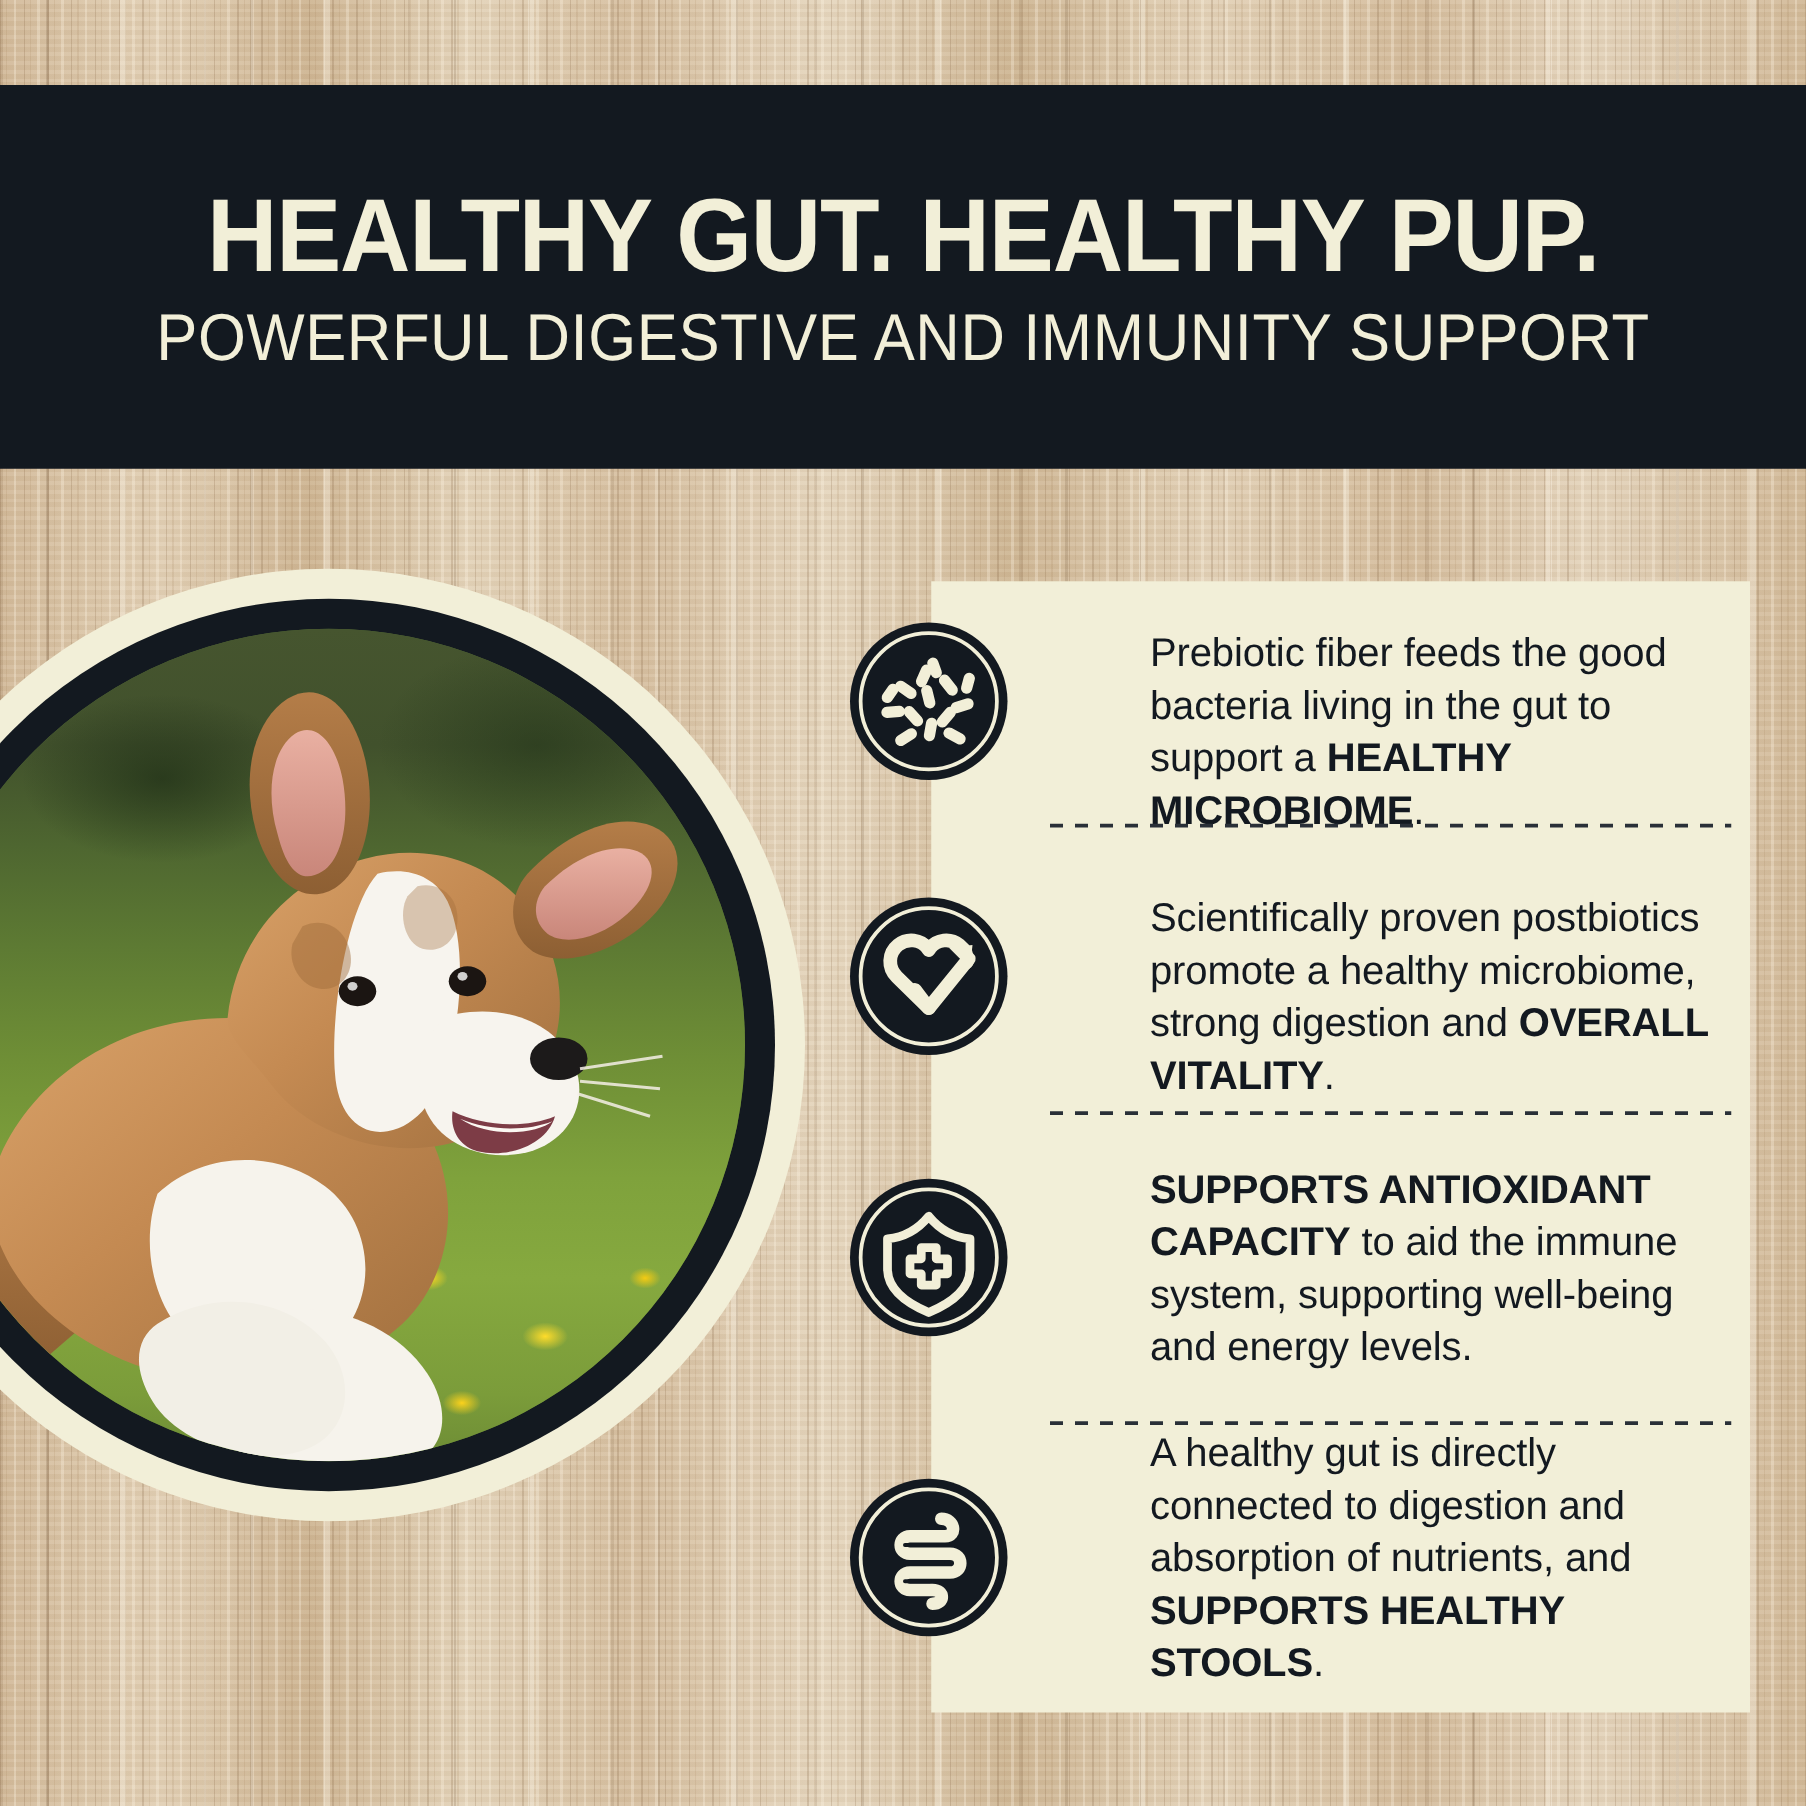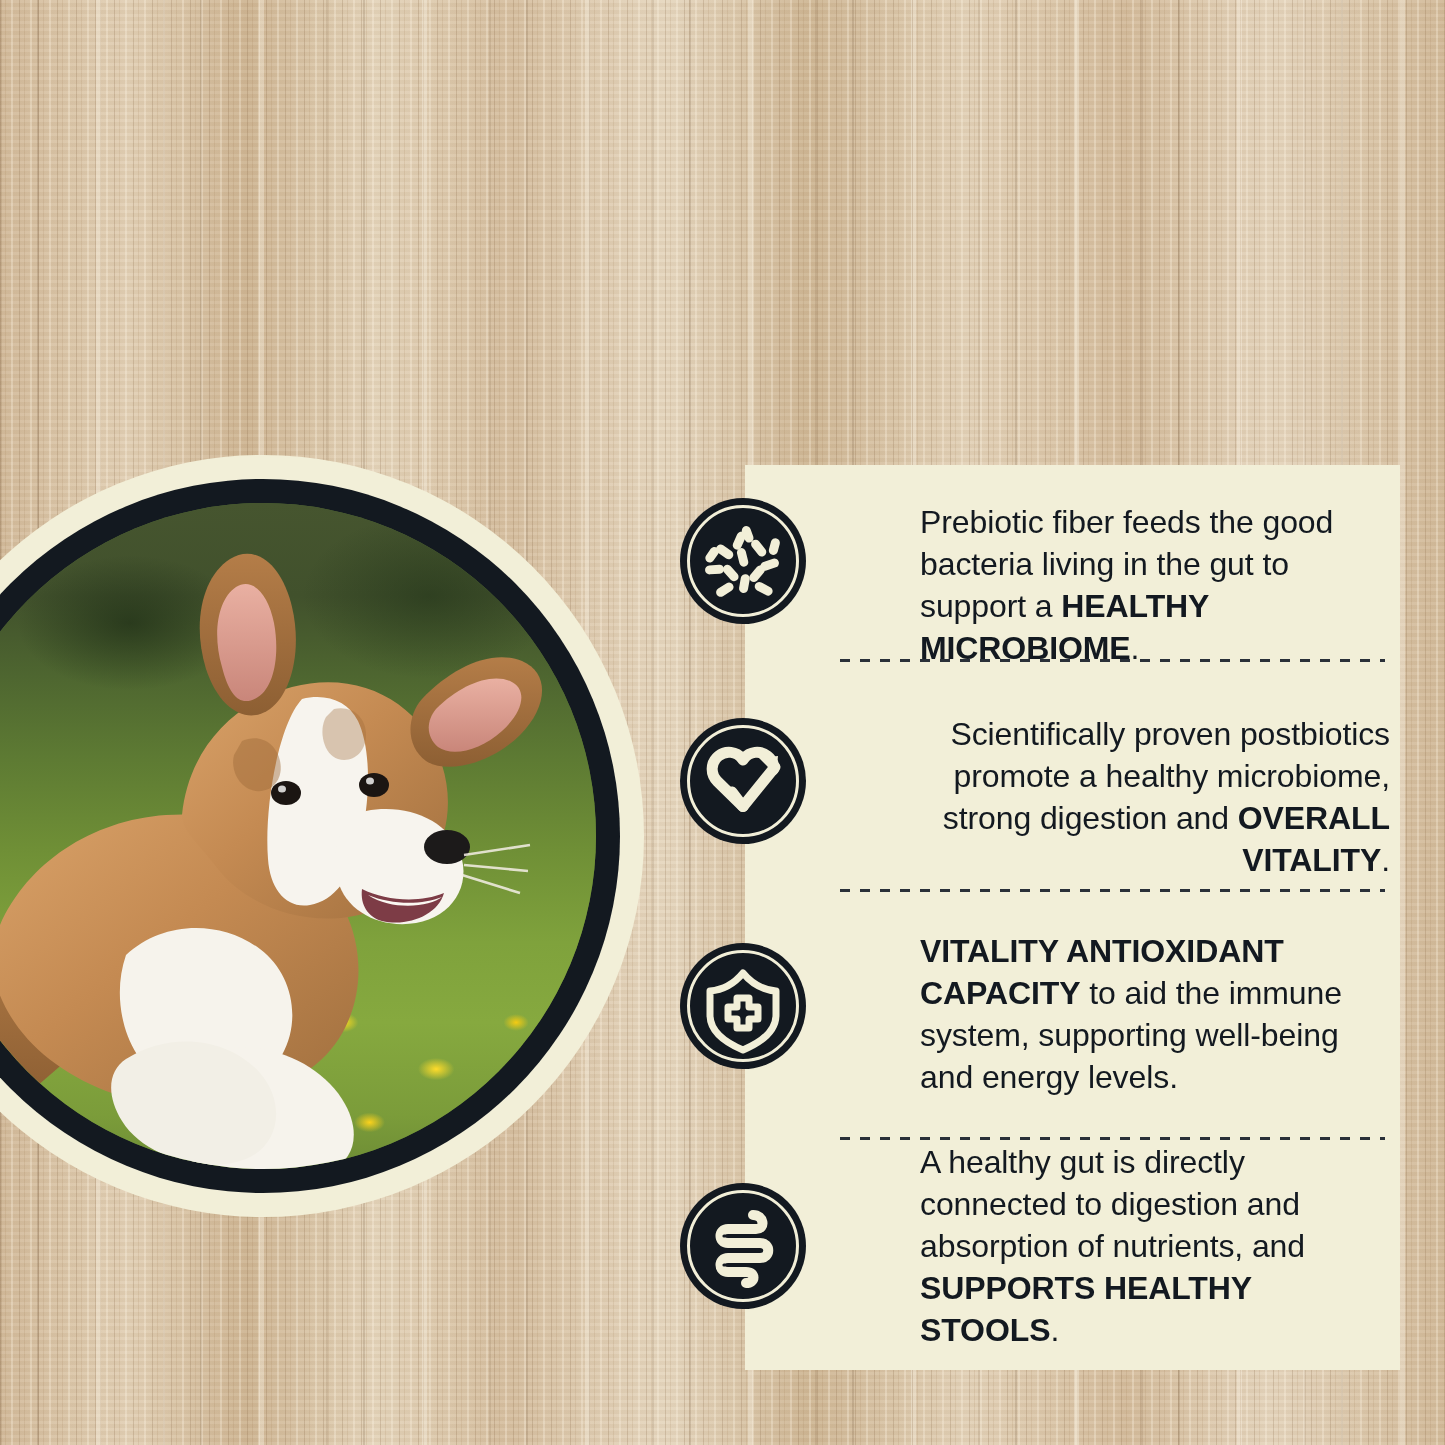--- a/index.html
+++ b/index.html
@@ -93,20 +93,24 @@
     background-image:linear-gradient(90deg,#2a3038 0 52%,rgba(0,0,0,0) 52% 100%);
     background-size:20px 3px;background-repeat:repeat-x;}
 </style>
 </head>
 <body>
 
 <div id="page">
 
   <div class="wood"></div>
 
+  <div class="header">
+    <div class="headline">HEALTHY GUT. HEALTHY PUP.</div>
+    <div class="subhead">POWERFUL DIGESTIVE AND IMMUNITY SUPPORT</div>
+  </div>
 
   <div class="photo-wrap">
     <div class="photo-outer"></div>
     <div class="photo-ring"></div>
     <div class="photo-inner">
       <div class="meadow"></div>
       <div class="meadow-blur"></div>
       <svg class="dog" viewBox="0 0 666 666">
         <defs>
           <linearGradient id="fur" x1="0" y1="0" x2="1" y2="1">
@@ -199,35 +203,35 @@
 
     <div class="icon-cell" style="left:-65px;top:253px;">
       <div class="icon-circle">
         <svg viewBox="0 0 126 126">
           <path d="M63 88.5 L37.5 63.5 C30 56 30.5 44.5 38.5 38 C46 32 56.5 33.5 62 40.5 L63 42 L64 40.5 C69.5 33.5 80 32 87.5 38 C92 41.5 94 46.5 93.5 51.5" fill="none" stroke="#f2efd8" stroke-width="11" stroke-linecap="round" stroke-linejoin="round"></path>
           <path d="M52 74 L63 88.5 L95 49" fill="none" stroke="#f2efd8" stroke-width="11" stroke-linecap="round" stroke-linejoin="round"></path>
           <path d="M79 40 L98 38 L96 57 Z" fill="#f2efd8"></path>
         </svg>
       </div>
     </div>
-    <div class="copy" style="top:248px;text-align:right;">
+    <div class="copy" style="top:248px;">
       <span>Scientifically proven postbiotics promote a healthy microbiome, strong digestion and </span><b>OVERALL VITALITY</b><span>.</span>
     </div>
     <div class="divider" style="top:424px;"></div>
 
     <div class="icon-cell" style="left:-65px;top:478px;">
       <div class="icon-circle">
         <svg viewBox="0 0 126 126">
           <path d="M63 30 C72 41 84 47 96 48 L96 72 C96 88 82 99 63 107 C44 99 30 88 30 72 L30 48 C42 47 54 41 63 30 Z" fill="none" stroke="#f2efd8" stroke-width="7" stroke-linejoin="round"></path>
           <path d="M57 55 L69 55 L69 64 L78 64 L78 76 L69 76 L69 85 L57 85 L57 76 L48 76 L48 64 L57 64 Z" fill="none" stroke="#f2efd8" stroke-width="7" stroke-linejoin="round"></path>
         </svg>
       </div>
     </div>
     <div class="copy" style="top:465px;">
-      <b>VITALITY ANTIOXIDANT CAPACITY</b><span> to aid the immune system, supporting well-being and energy levels.</span>
+      <b>SUPPORTS ANTIOXIDANT CAPACITY</b><span> to aid the immune system, supporting well-being and energy levels.</span>
     </div>
     <div class="divider" style="top:672px;"></div>
 
     <div class="icon-cell" style="left:-65px;top:718px;">
       <div class="icon-circle">
         <svg viewBox="0 0 126 126">
           <path d="M73 32 C84 32 86 46 76 46 L48 46 C38 46 38 60 48 60 L80 60 C91 60 91 75 80 75 L48 75 C38 75 38 89 48 89 L66 89 C76 89 76 100 66 100" fill="none" stroke="#f2efd8" stroke-width="10" stroke-linecap="round" stroke-linejoin="round"></path>
           <path d="M44 53 L69 53 M44 67 L74 67 M44 82 L64 82" fill="none" stroke="#131920" stroke-width="3.2" stroke-linecap="round"></path>
         </svg>
       </div>

